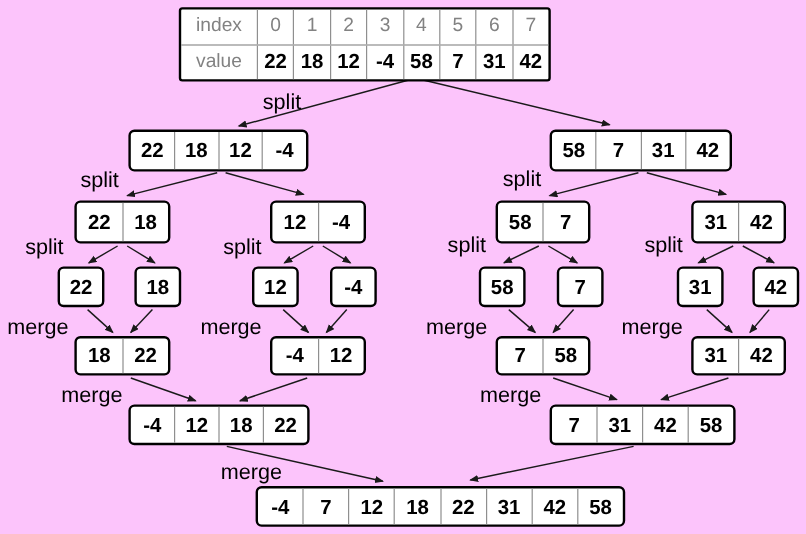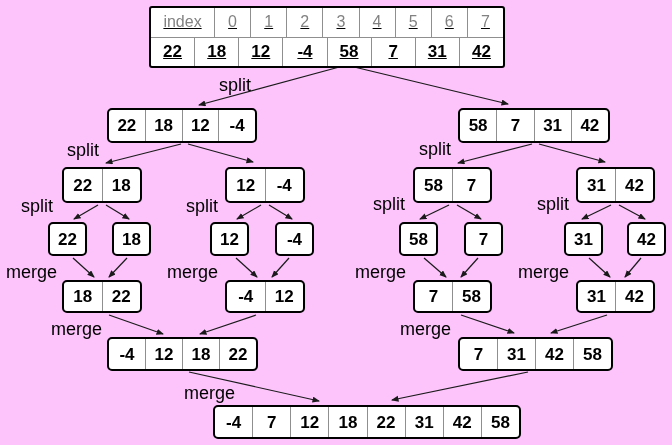--- a/index.html
+++ b/index.html
@@ -65,33 +65,34 @@
       <line x1="478" y1="258" x2="461" y2="277" stroke="#1A1A1A" stroke-width="1.2" marker-end="url(#ah)"></line>
       <line x1="589" y1="258" x2="610" y2="277" stroke="#1A1A1A" stroke-width="1.2" marker-end="url(#ah)"></line>
       <line x1="641" y1="258" x2="625" y2="277" stroke="#1A1A1A" stroke-width="1.2" marker-end="url(#ah)"></line>
       <line x1="109" y1="315" x2="163" y2="334" stroke="#1A1A1A" stroke-width="1.2" marker-end="url(#ah)"></line>
       <line x1="256" y1="315" x2="200" y2="334" stroke="#1A1A1A" stroke-width="1.2" marker-end="url(#ah)"></line>
       <line x1="461" y1="315" x2="514" y2="333" stroke="#1A1A1A" stroke-width="1.2" marker-end="url(#ah)"></line>
       <line x1="607" y1="315" x2="551" y2="333" stroke="#1A1A1A" stroke-width="1.2" marker-end="url(#ah)"></line>
       <line x1="189" y1="372" x2="319" y2="401" stroke="#1A1A1A" stroke-width="1.2" marker-end="url(#ah)"></line>
       <line x1="528" y1="372" x2="392" y2="400" stroke="#1A1A1A" stroke-width="1.2" marker-end="url(#ah)"></line>
     </svg>
-  <div id="dtable" class="dtable" style="left: 149px; top: 6px; width: 356px; height: 62px; text-decoration: underline;">
+  <div id="dtable" class="dtable" style="left: 149px; top: 6px; width: 310px; height: 62px;">
       <div class="trow idx">
         <span class="tcell th">index</span>
         <span class="tcell tc">0</span>
         <span class="tcell tc">1</span>
         <span class="tcell tc">2</span>
         <span class="tcell tc">3</span>
         <span class="tcell tc">4</span>
         <span class="tcell tc">5</span>
         <span class="tcell tc">6</span>
         <span class="tcell tc">7</span>
       </div>
       <div class="trow val">
+        <span class="tcell th">value</span>
         <span class="tcell tc">22</span>
         <span class="tcell tc">18</span>
         <span class="tcell tc">12</span>
         <span class="tcell tc">-4</span>
         <span class="tcell tc">58</span>
         <span class="tcell tc">7</span>
         <span class="tcell tc">31</span>
         <span class="tcell tc">42</span>
       </div>
     </div>

